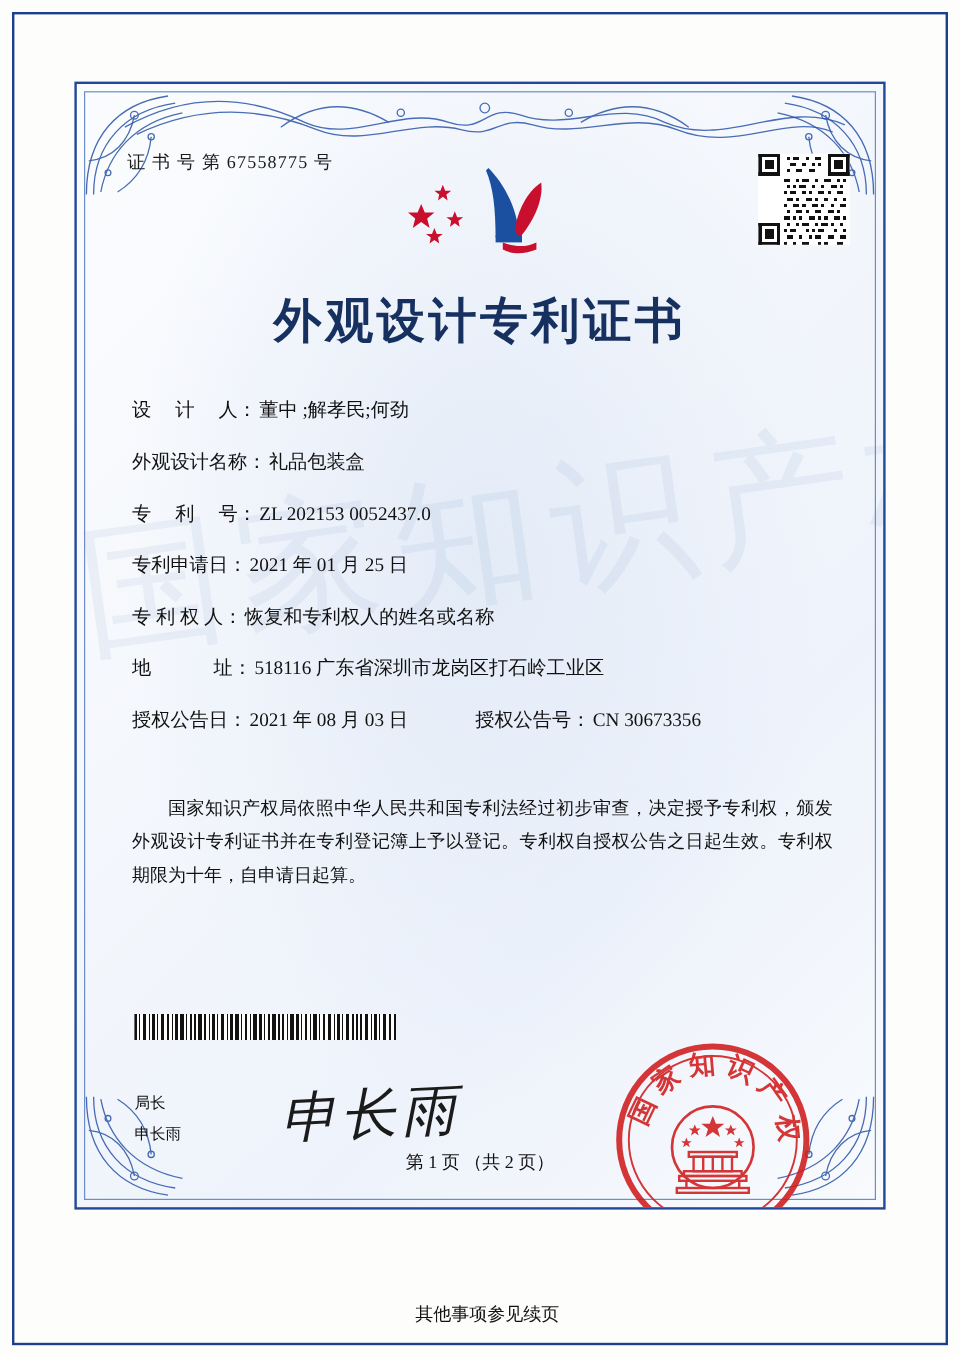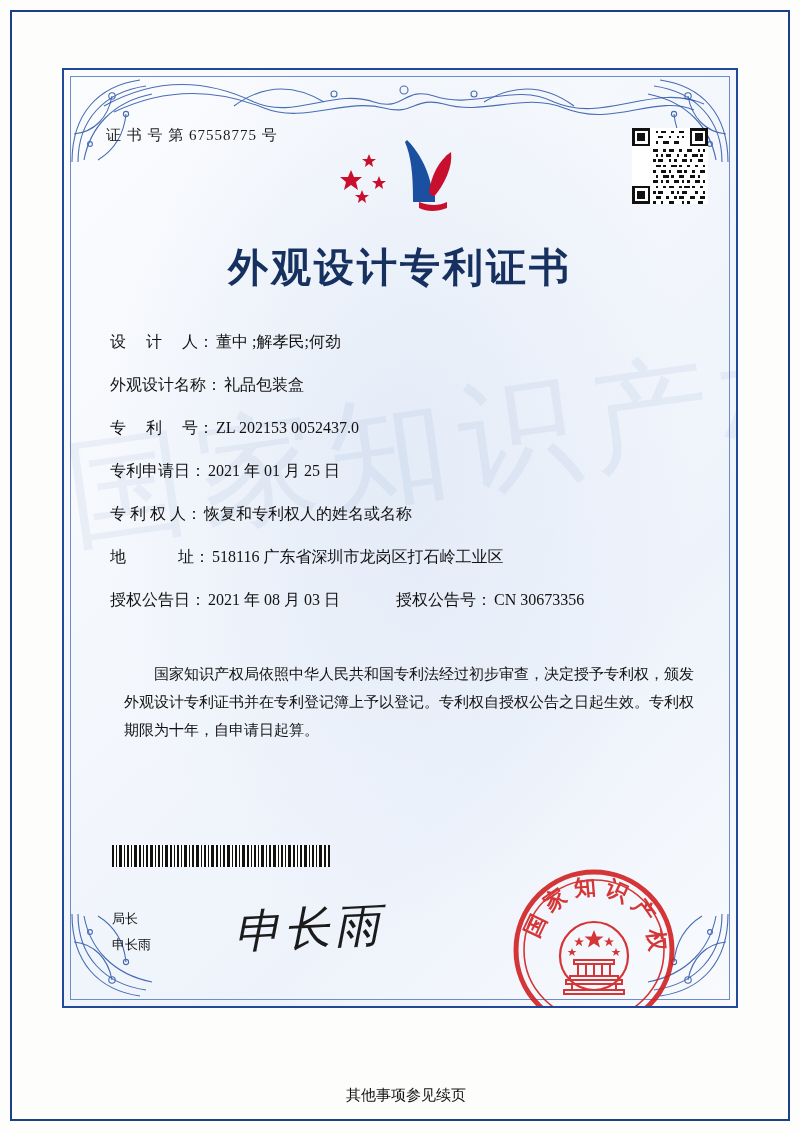--- a/index.html
+++ b/index.html
@@ -149,21 +149,21 @@
   .field-row.two-col {
     justify-content: flex-start;
   }
   .field-sep {
     display: inline-block;
     width: 56px;
   }
 
   .paragraphs {
     position: absolute;
-    left: 60px;
+    left: 46px;
     right: 42px;
     top: 590px;
     font-size: 15px;
     line-height: 28px;
     color: #111;
     text-align: justify;
   }
   .paragraphs p {
     margin: 0 0 2px 0;
     text-indent: 2em;
@@ -560,16 +560,17 @@
             <rect x="-28" y="16" width="56" height="4"></rect>
             <line x1="-22" y1="20" x2="-22" y2="26"></line>
             <line x1="22" y1="20" x2="22" y2="26"></line>
             <rect x="-30" y="26" width="60" height="4"></rect>
           </g>
         </g>
         <text x="90" y="160" text-anchor="middle" font-family="'Liberation Serif', serif" font-size="15" fill="#d01b1b">2021年08月03日</text>
       </g>
     </svg>
 
+    <div class="page-num">第 1 页 （共 2 页）</div>
   </div>
 
   <div class="footer-note">其他事项参见续页</div>
 </div>
 
 </body></html>

